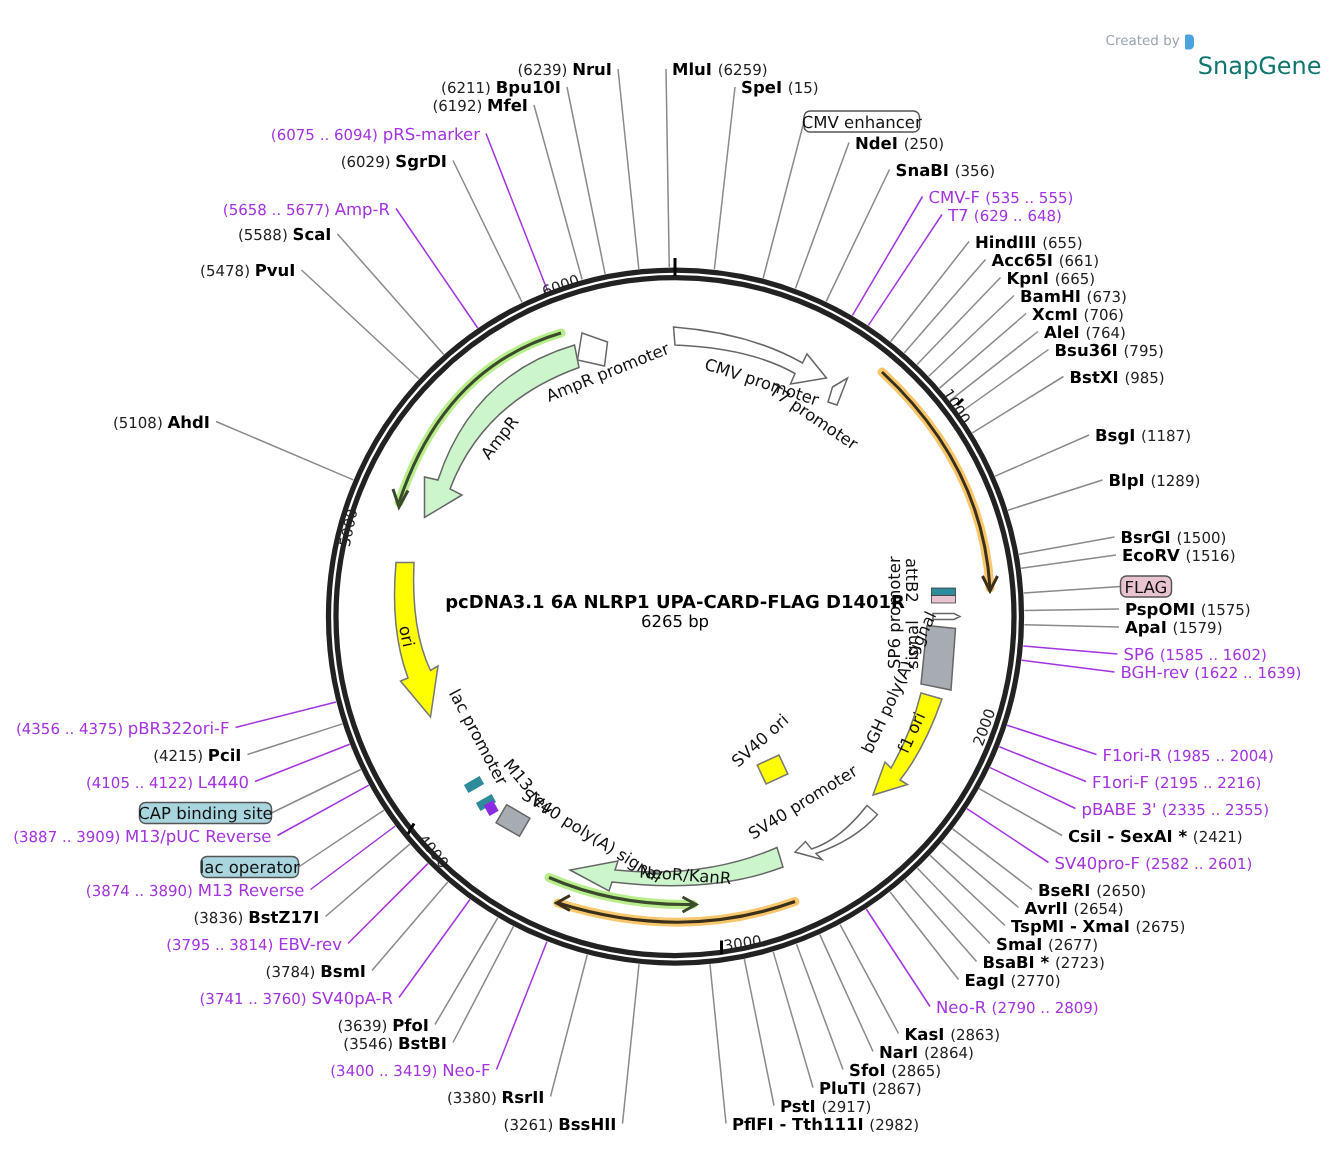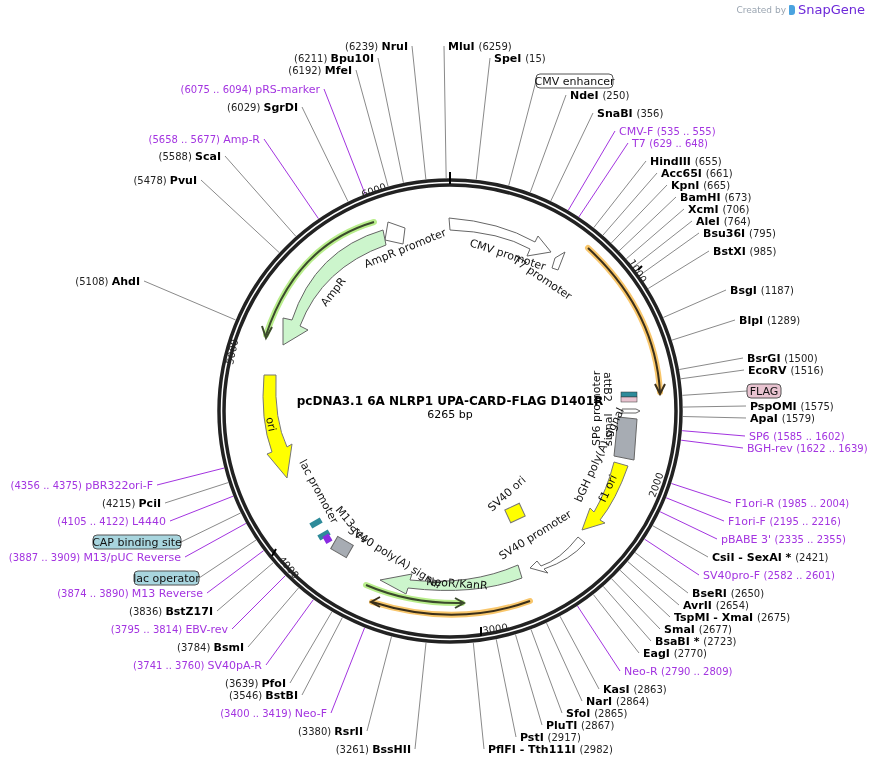--- a/index.html
+++ b/index.html
@@ -1,21 +1,21 @@
 <!DOCTYPE html>
 <html><head>
 <meta charset="utf-8">
 <style>
   html, body { margin: 0; padding: 0; background: #ffffff; }
   body { width: 889px; height: 769px; position: relative; overflow: hidden;
          font-family: "DejaVu Sans", "Liberation Sans", sans-serif; }
   #map { position: absolute; left: 0; top: 0; }
-  .brand { position: absolute; right: 24px; top: 2px; font-size: 9px; color: #9aa5b1;
+  .brand { position: absolute; right: 8px; top: 2px; font-size: 9px; color: #9aa5b1;
            display: flex; align-items: center; gap: 3px; }
-  .brand .logo { font-size: 13px; color: #6d28d9; }
+  .brand .logo { font-size: 16px; color: #0f766e; margin-top: 32px; }
   .brand .flag { width: 6px; height: 10px; background: #4aa3df; border-radius: 1px 3px 3px 1px; display: inline-block; }
   svg text { font-family: "DejaVu Sans", "Liberation Sans", sans-serif; }
   .enz-name { font-weight: bold; font-size: 11px; fill: #000; }
   .enz-pos { font-size: 10px; fill: #222; }
   .primer-name { font-size: 11px; fill: #a334e0; }
   .primer-pos { font-size: 10px; fill: #a334e0; }
   .feat-label { font-size: 11px; fill: #111; }
   .title { font-weight: bold; font-size: 12px; fill: #000; }
   .subtitle { font-size: 11px; fill: #000; }
 </style>

